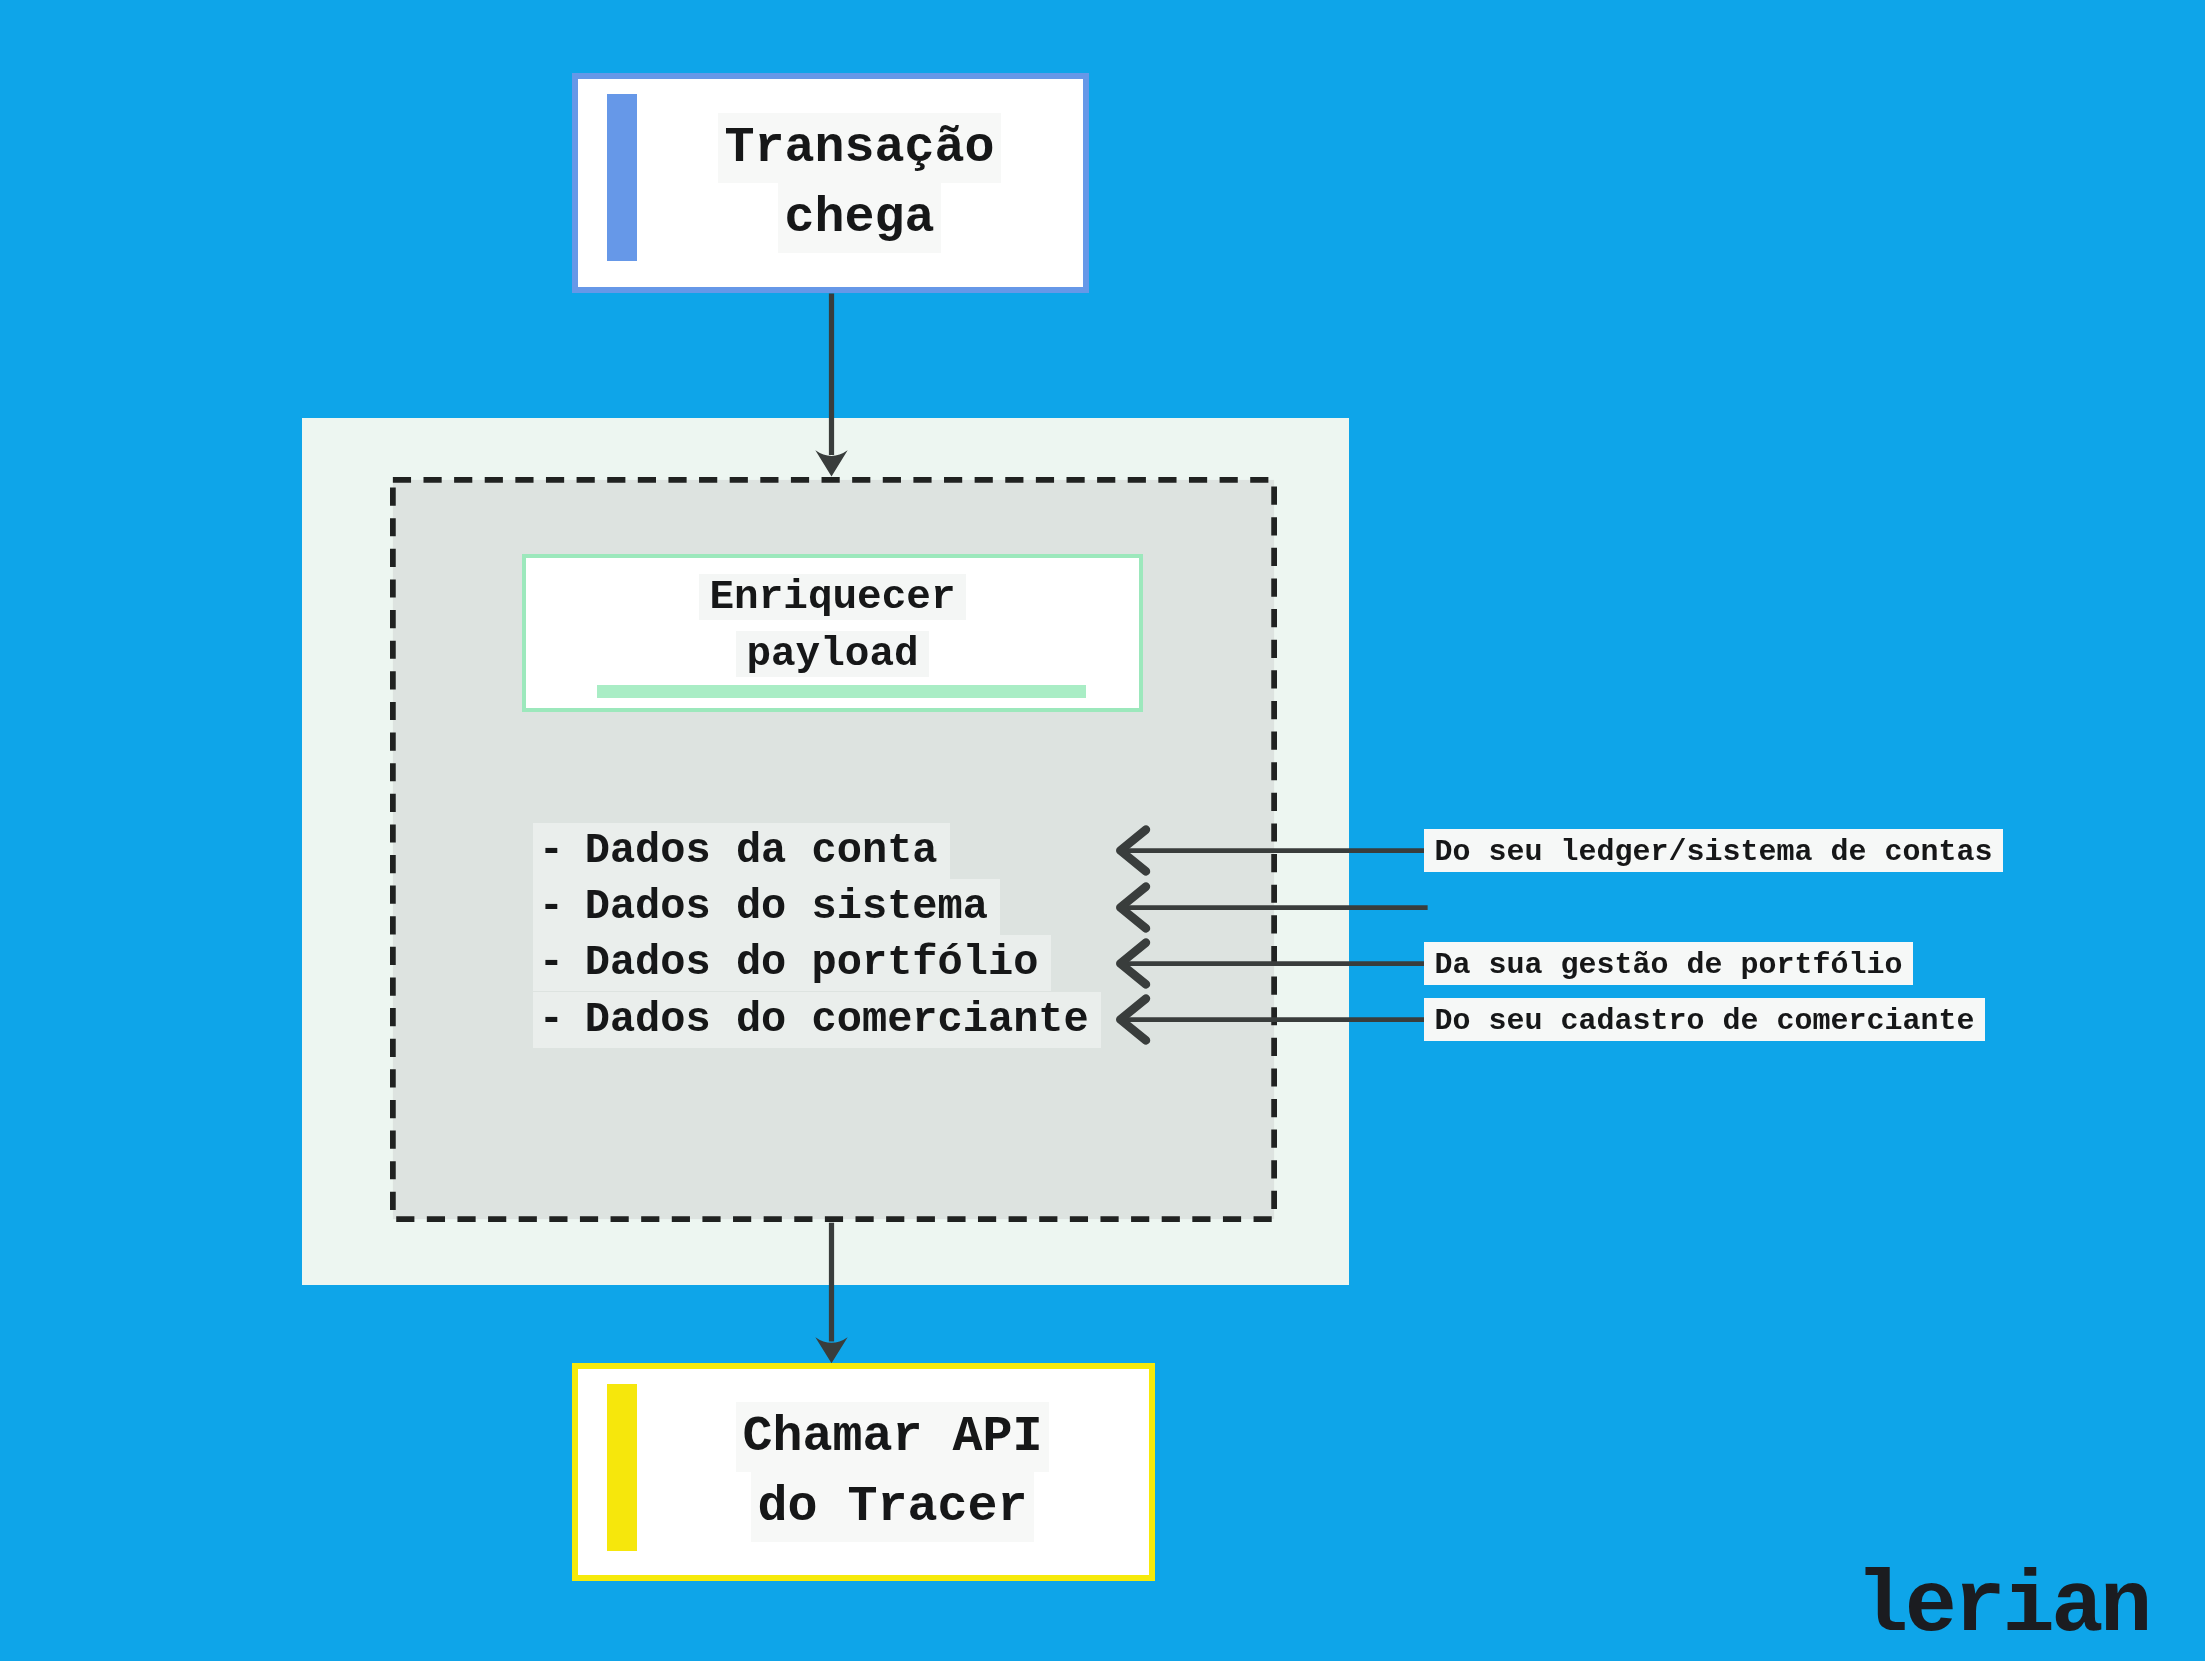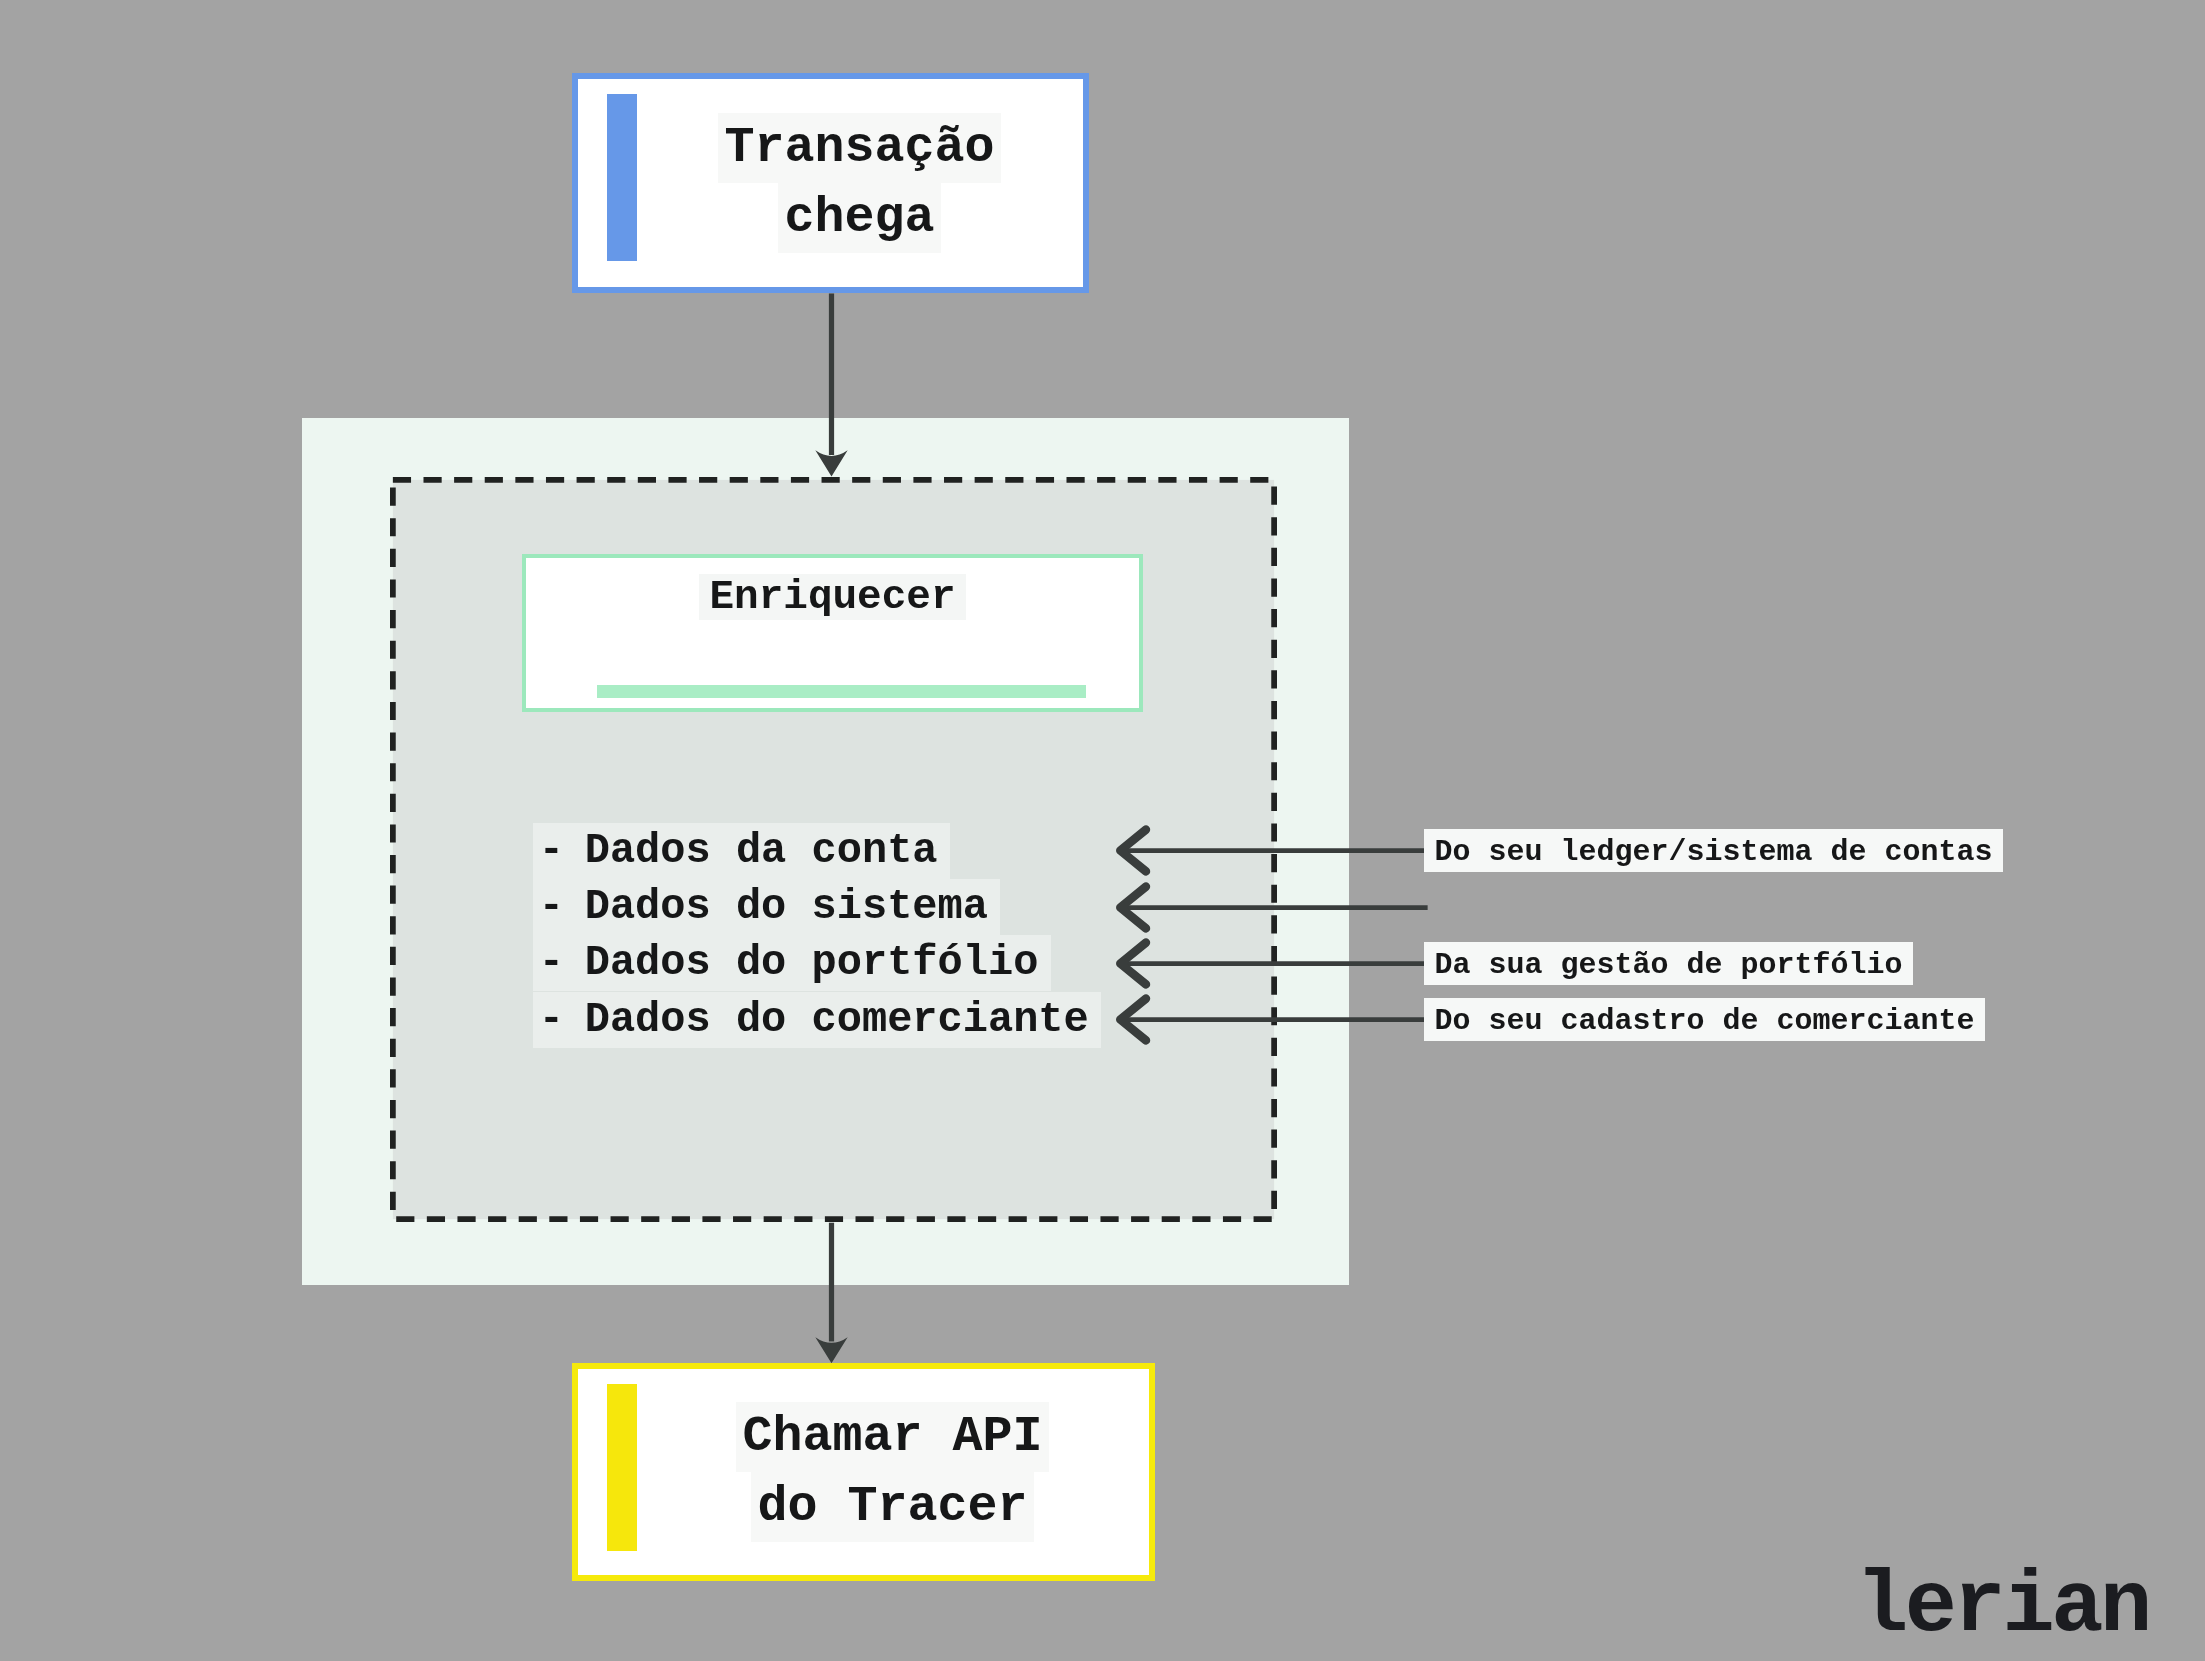--- a/index.html
+++ b/index.html
@@ -1,19 +1,19 @@
 <!DOCTYPE html>
 <html style="font-size:7.7px"><head>
 <meta charset="utf-8">
 <style>
   html,body{margin:0;padding:0;background:#ffffff;}
   .canvas{
     position:relative;
     width:2205px;height:1662px;
-    background:#a3a3a3;
+    background:#0ea5e9;
     font-family:"Liberation Mono","DejaVu Sans Mono",monospace;
     font-weight:bold;
     color:#161718;
     overflow:hidden;
   }
   
   .zone-bg{
     position:absolute;left:302px;top:418px;width:1047px;height:867px;
     background:#edf6f1;
   }
@@ -95,20 +95,23 @@
 
   <svg class="arrow-svg" style="left:803px;top:293px;" width="57" height="184" viewBox="0 0 120 385">
     <line x1="60" y1="0" x2="60" y2="340" stroke="#393d3c" stroke-width="11"></line>
     <path d="M26,330 Q60,354 94,330 L60,385 Z" fill="#393d3c"></path>
   </svg>
 
   <div class="process-box">
     <div class="process-line">
       <span class="hl">Enriquecer</span>
     </div>
+    <div class="process-line">
+      <span class="hl">payload</span>
+    </div>
     <div class="green-underline"></div>
   </div>
 
   <div class="payload-row" style="top:823px;">
     <span class="hl">
       <span class="dash-cell">-</span>
       <span>Dados da conta</span>
     </span>
   </div>
   <div class="payload-row" style="top:879px;">

